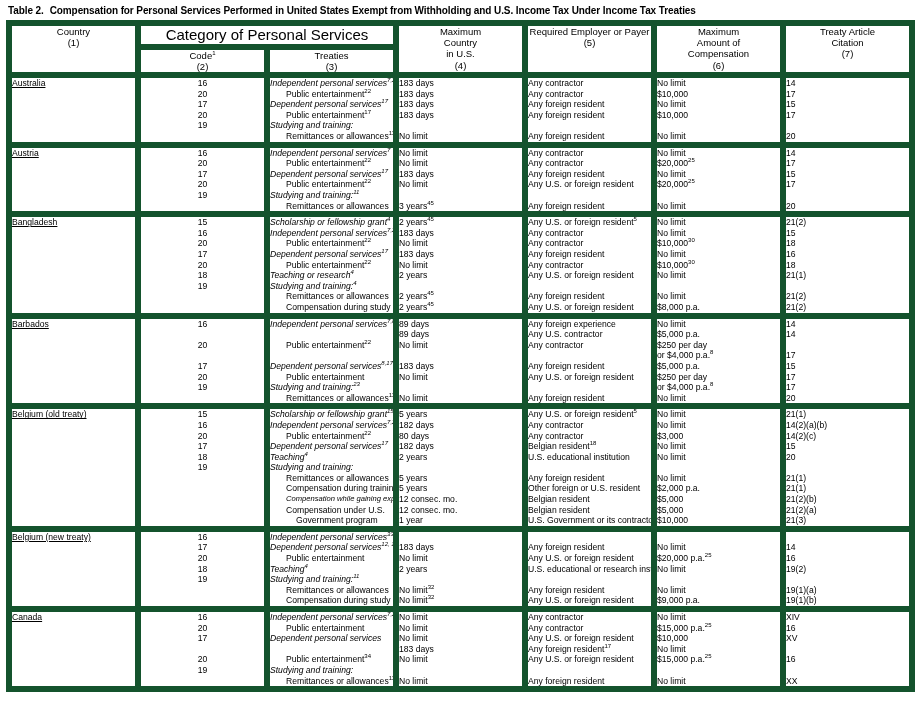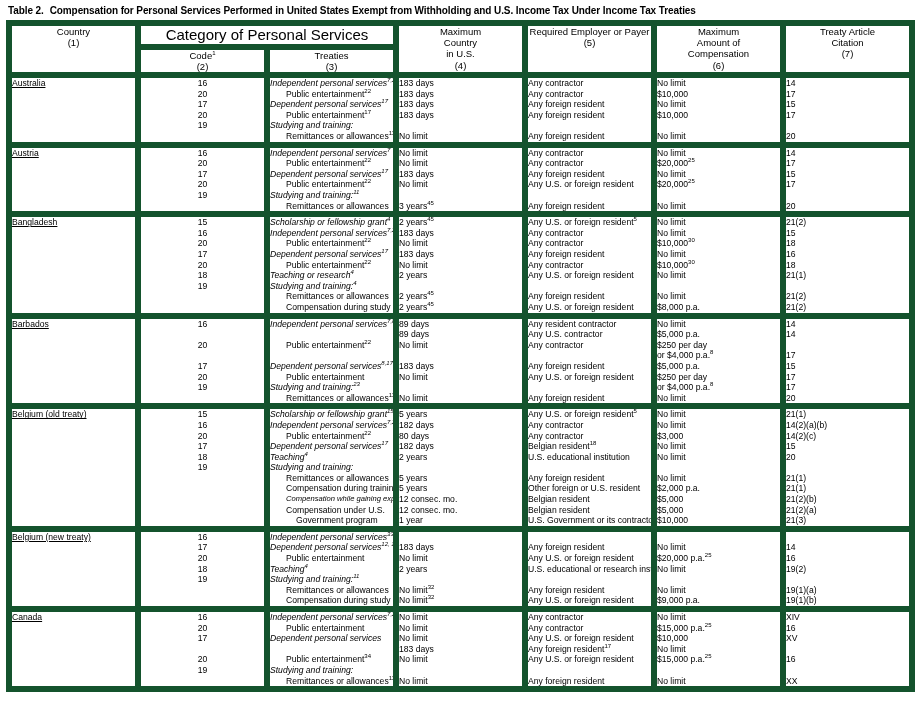--- a/index.html
+++ b/index.html
@@ -348,21 +348,21 @@
             <span class="line">89 days</span>
             <span class="line">89 days</span>
             <span class="line">No limit</span>
             <span class="line blank">&nbsp;</span>
             <span class="line">183 days</span>
             <span class="line">No limit</span>
             <span class="line blank">&nbsp;</span>
             <span class="line">No limit</span>
           </td>
           <td class="c-employer">
-            <span class="line">Any resident contractor</span>
+            <span class="line">Any foreign experience</span>
             <span class="line">Any U.S. contractor</span>
             <span class="line">Any contractor</span>
             <span class="line blank">&nbsp;</span>
             <span class="line">Any foreign resident</span>
             <span class="line">Any U.S. or foreign resident</span>
             <span class="line blank">&nbsp;</span>
             <span class="line">Any foreign resident</span>
           </td>
           <td class="c-amount">
             <span class="line">No limit</span>

